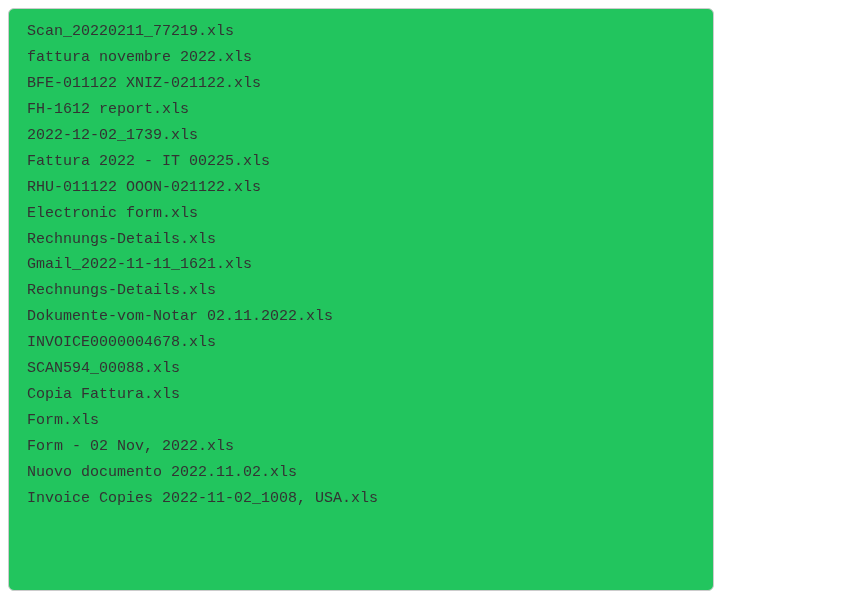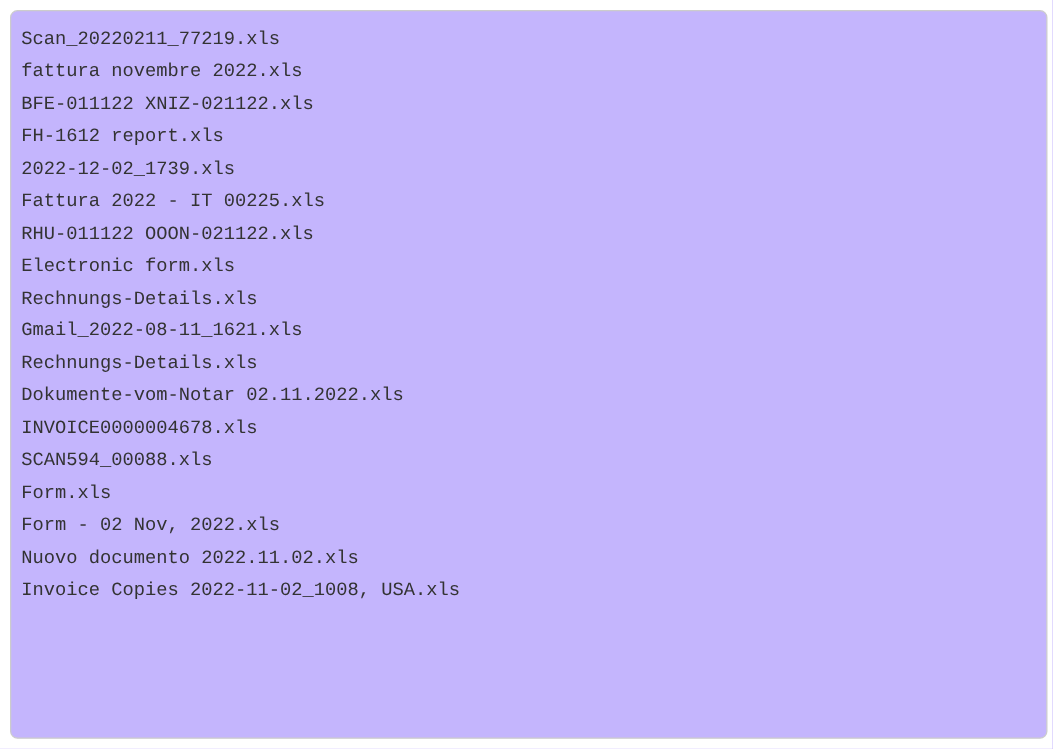--- a/index.html
+++ b/index.html
@@ -11,45 +11,46 @@
       background: #ffffff;
       padding: 8px;
       font-family: Consolas, Monaco, 'Courier New', monospace;
       font-size: 15px;
       line-height: 1.73;
       color: #333333;
     }
     .file-list-container {
       border: 1px solid #cccccc;
       border-radius: 6px;
-      background: #c4b5fd;
-      padding: 10px 8px;
-      width: 830px;
+      background: #22c55e;
+      padding: 10px 18px;
+      width: 706px;
       height: 583px;
     }
     .file-line {
       white-space: pre;
       color: #333333;
     }
   </style>
 </head>
 <body>
 
 <div class="file-list-container">
   <div class="file-line">Scan_20220211_77219.xls</div>
   <div class="file-line">fattura novembre 2022.xls</div>
   <div class="file-line">BFE-011122 XNIZ-021122.xls</div>
   <div class="file-line">FH-1612 report.xls</div>
   <div class="file-line">2022-12-02_1739.xls</div>
   <div class="file-line">Fattura 2022 - IT 00225.xls</div>
   <div class="file-line">RHU-011122 OOON-021122.xls</div>
   <div class="file-line">Electronic form.xls</div>
   <div class="file-line">Rechnungs-Details.xls</div>
-  <div class="file-line">Gmail_2022-08-11_1621.xls</div>
+  <div class="file-line">Gmail_2022-11-11_1621.xls</div>
   <div class="file-line">Rechnungs-Details.xls</div>
   <div class="file-line">Dokumente-vom-Notar 02.11.2022.xls</div>
   <div class="file-line">INVOICE0000004678.xls</div>
   <div class="file-line">SCAN594_00088.xls</div>
+  <div class="file-line">Copia Fattura.xls</div>
   <div class="file-line">Form.xls</div>
   <div class="file-line">Form - 02 Nov, 2022.xls</div>
   <div class="file-line">Nuovo documento 2022.11.02.xls</div>
   <div class="file-line">Invoice Copies 2022-11-02_1008, USA.xls</div>
 </div>
 
 </body></html>

